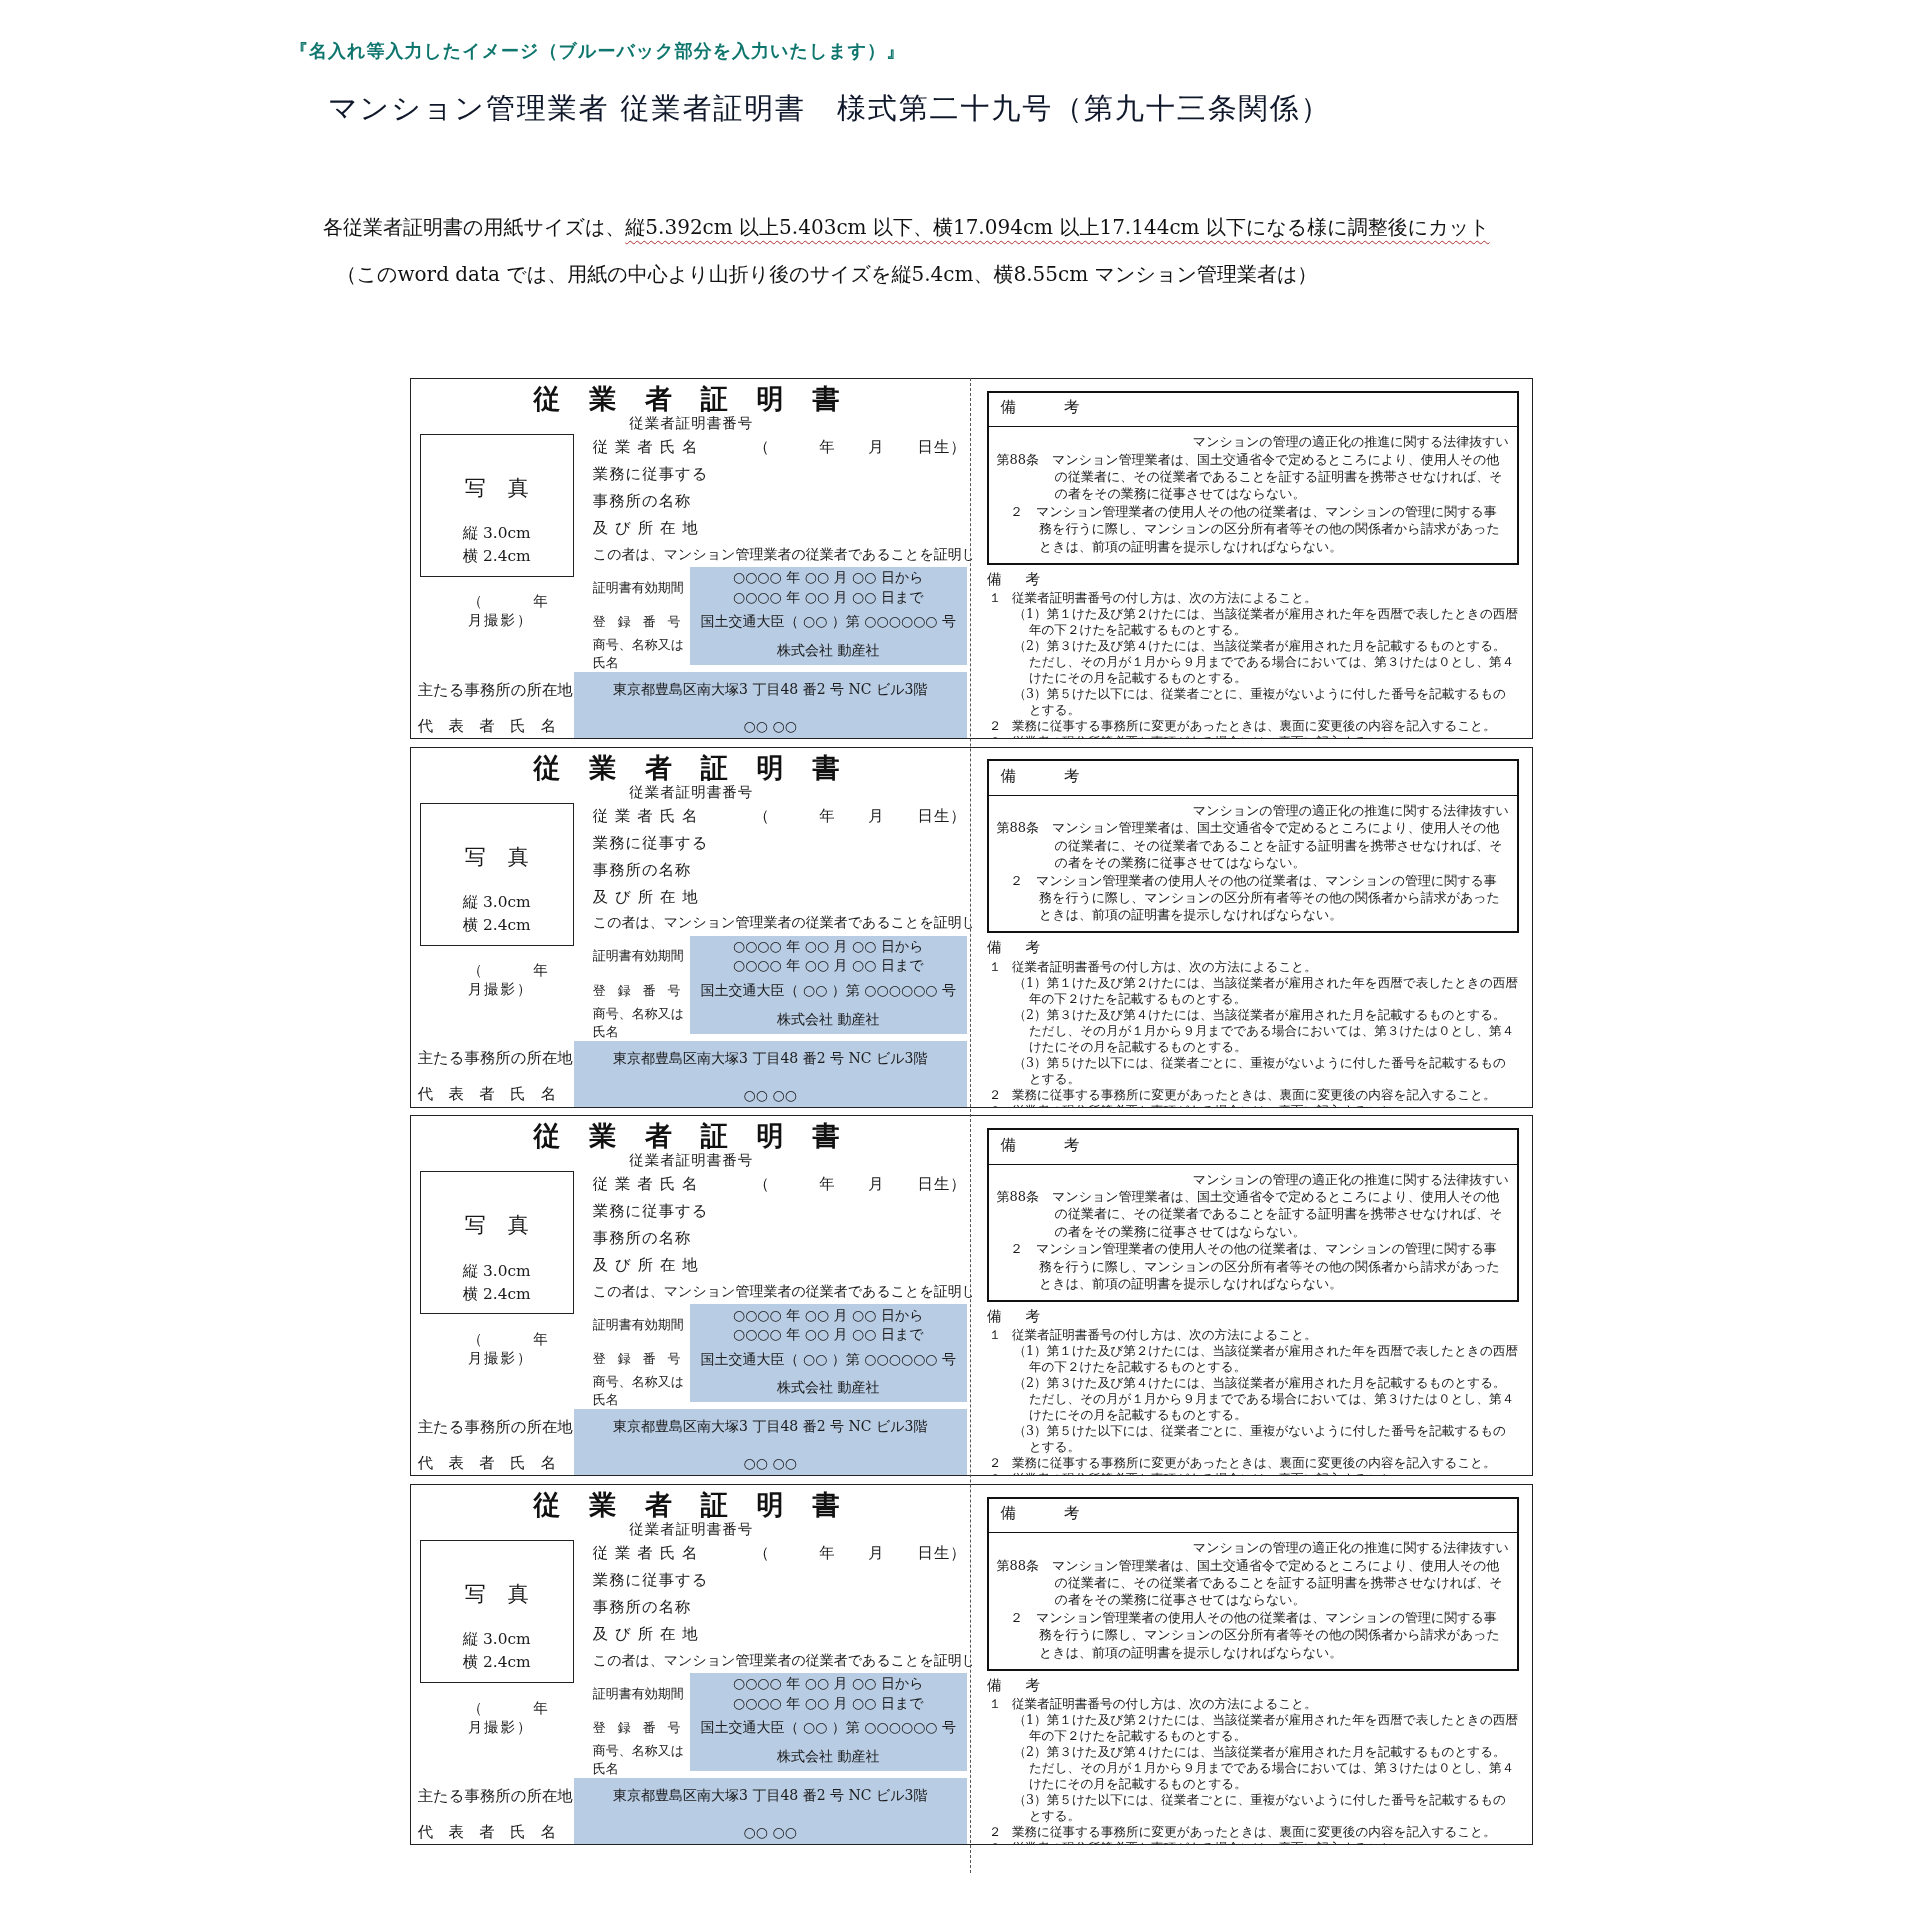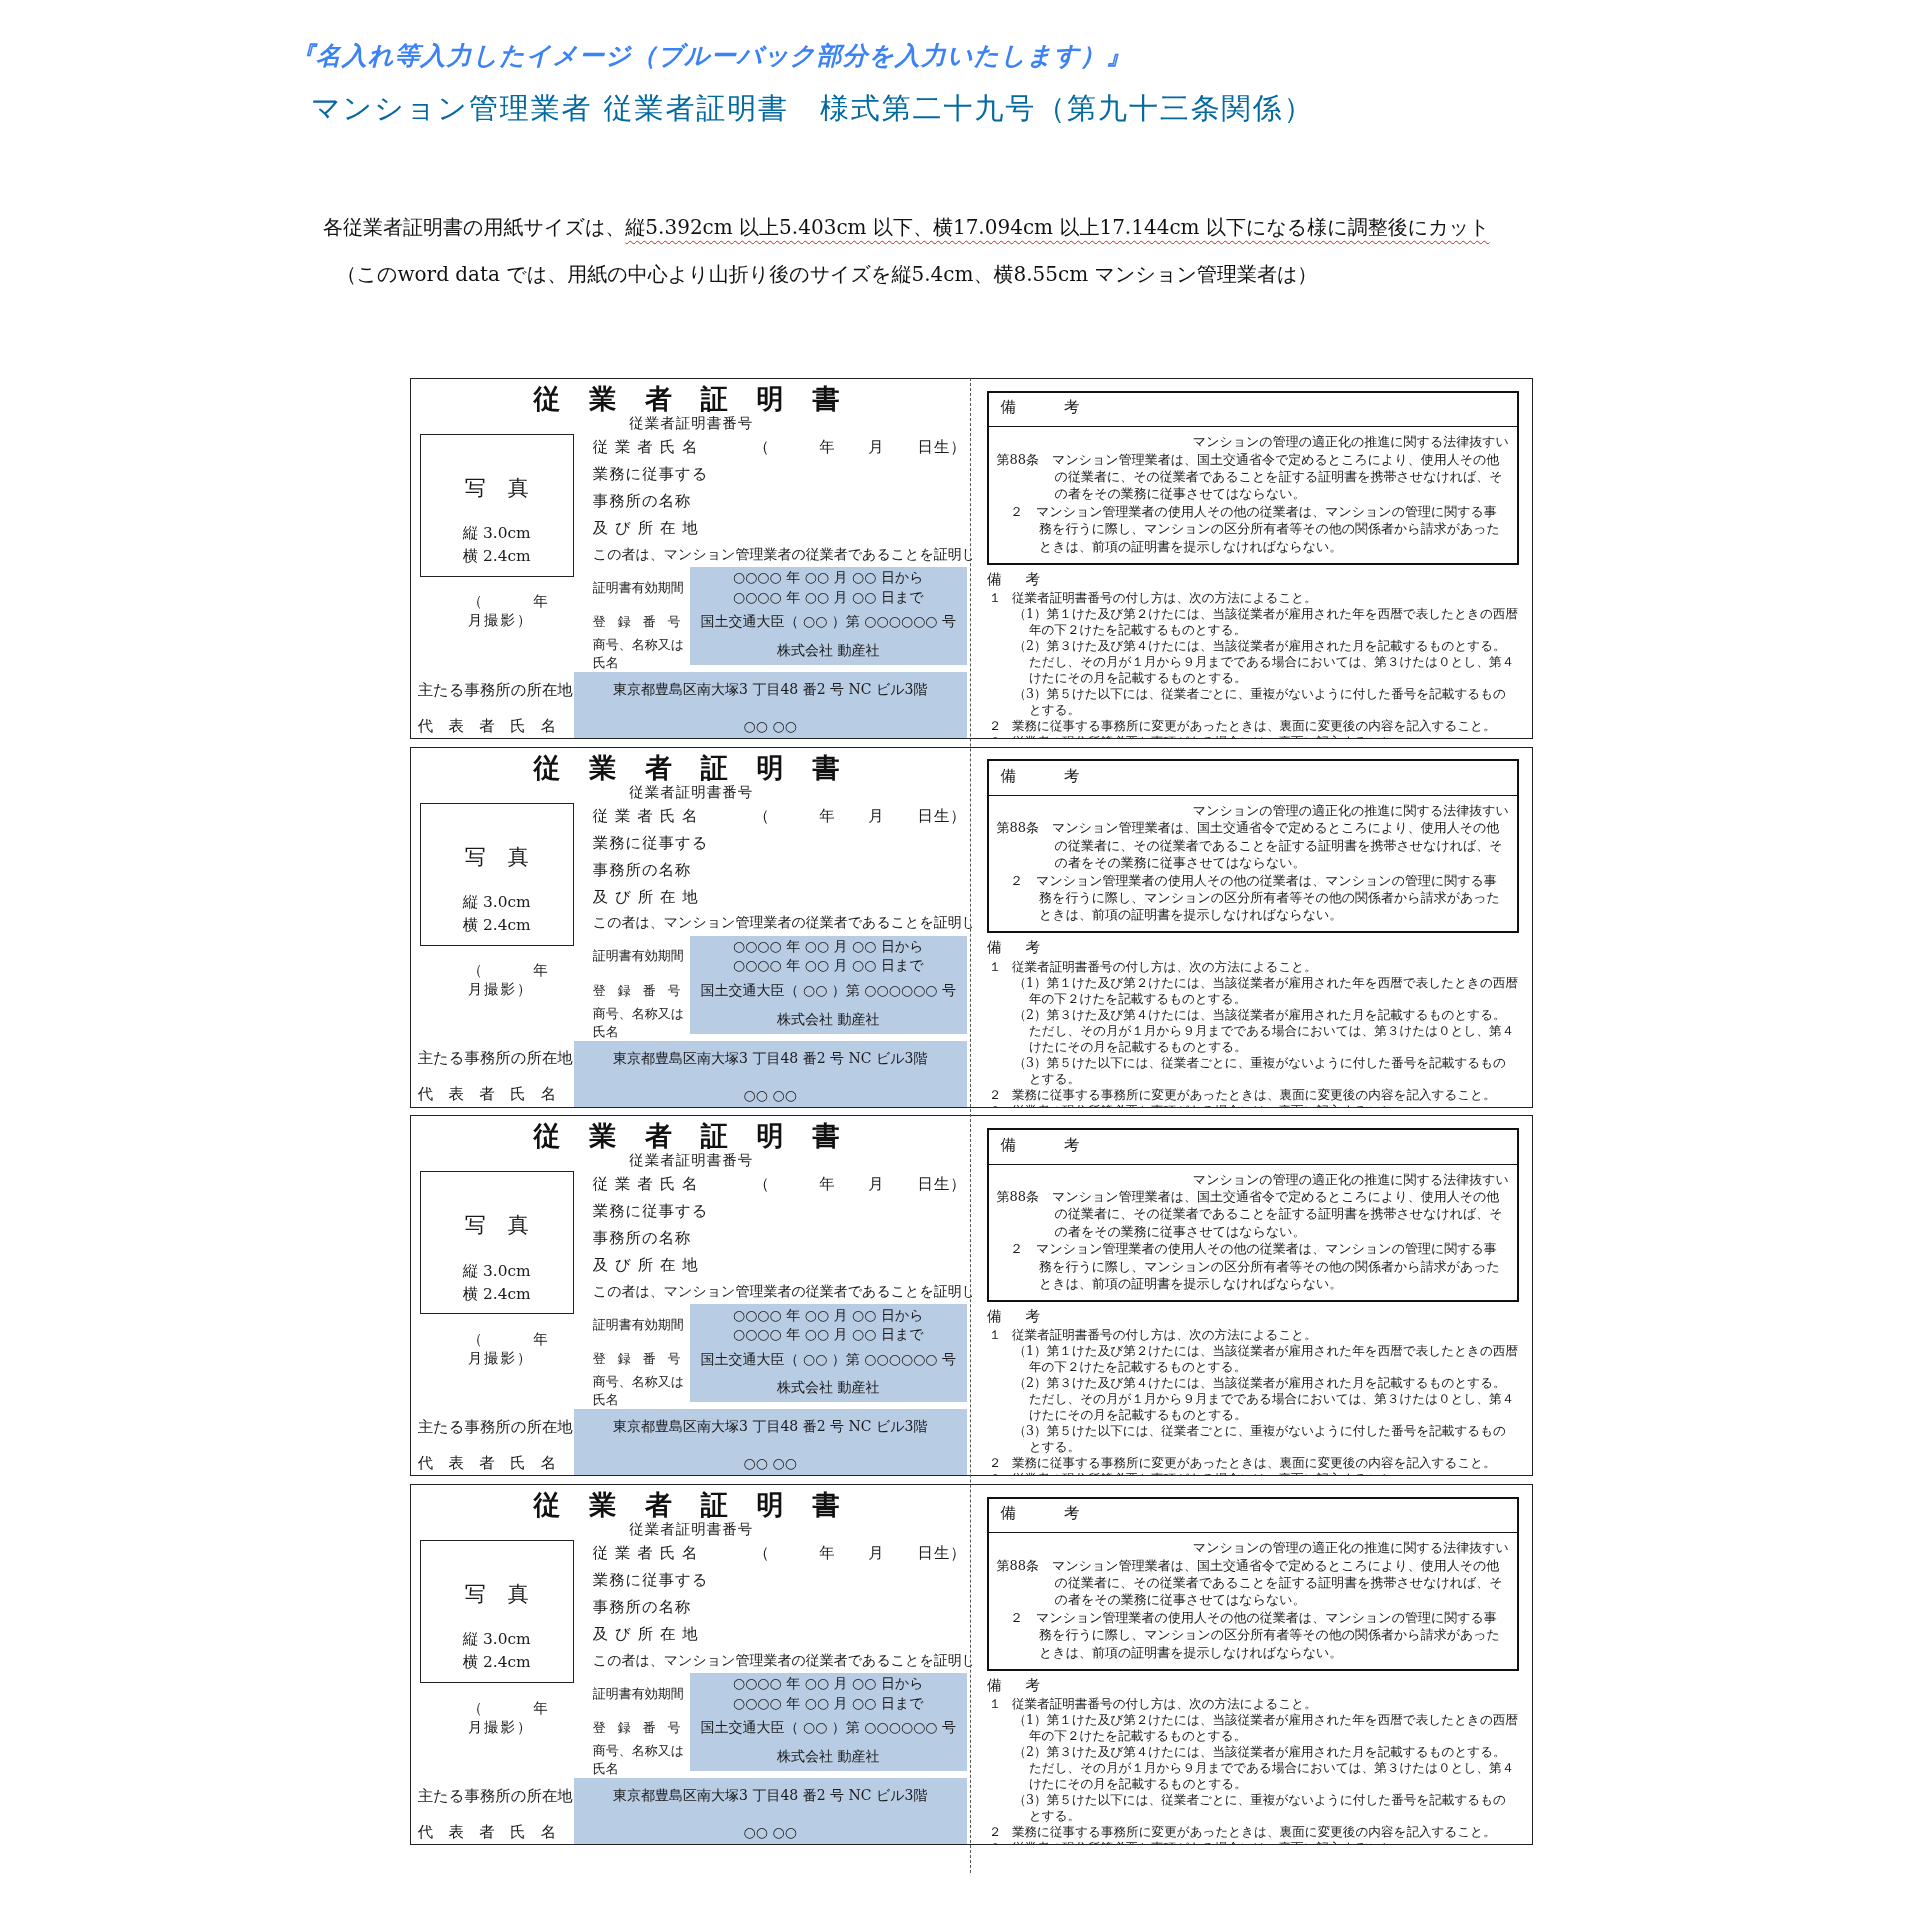--- a/index.html
+++ b/index.html
@@ -1,22 +1,22 @@
 <!DOCTYPE html>
 <html><head>
 <meta charset="utf-8">
 <style>
   html,body{margin:0;padding:0;background:#fff;}
   .page{position:relative;width:1931px;height:1931px;background:#ffffff;
         font-family:"DejaVu Serif","Liberation Serif",serif;color:#1a1a1a;overflow:hidden;}
 
   
   .banner{position:absolute;left:290px;top:39px;font-family:"Liberation Sans","DejaVu Sans",sans-serif;
-          font-weight:bold;font-size:25px;color:#3b82f6;letter-spacing:1px;font-style:italic;}
-  .doc-title{position:absolute;left:311px;top:89px;font-size:29px;color:#0369a1;letter-spacing:1.9px;}
+          font-weight:bold;font-size:18px;color:#0f766e;letter-spacing:1px;}
+  .doc-title{position:absolute;left:328px;top:89px;font-size:29px;color:#0f172a;letter-spacing:1.9px;}
   .intro{position:absolute;left:323px;top:204px;width:1207px;font-size:20px;line-height:47px;color:#111;}
   .wavy{text-decoration:underline;text-decoration-style:wavy;text-decoration-color:#b03030;
         text-decoration-thickness:1px;text-underline-offset:5.8px;}
   .red-strong{color:#dd0806;font-weight:bold;}
   .intro-line3{padding-left:13.5px;}
 
   
   .cert-table{position:absolute;left:410px;top:378px;width:1123px;display:flex;flex-direction:column;gap:7.7px;}
   .fold-line{position:absolute;left:970px;top:378px;height:1495px;border-left:1.9px dashed #555;z-index:5;}
 

